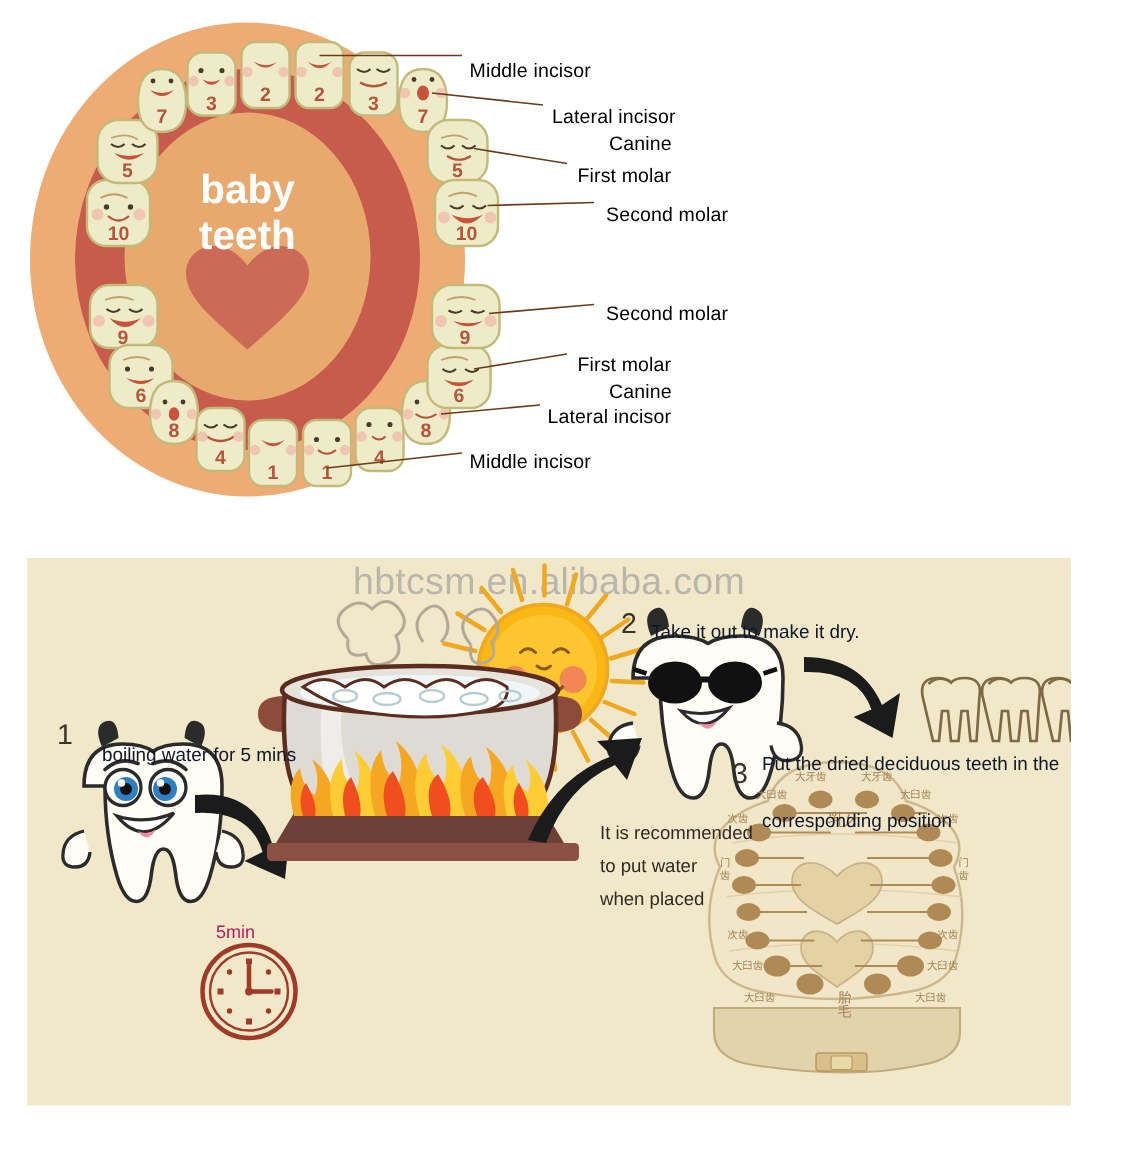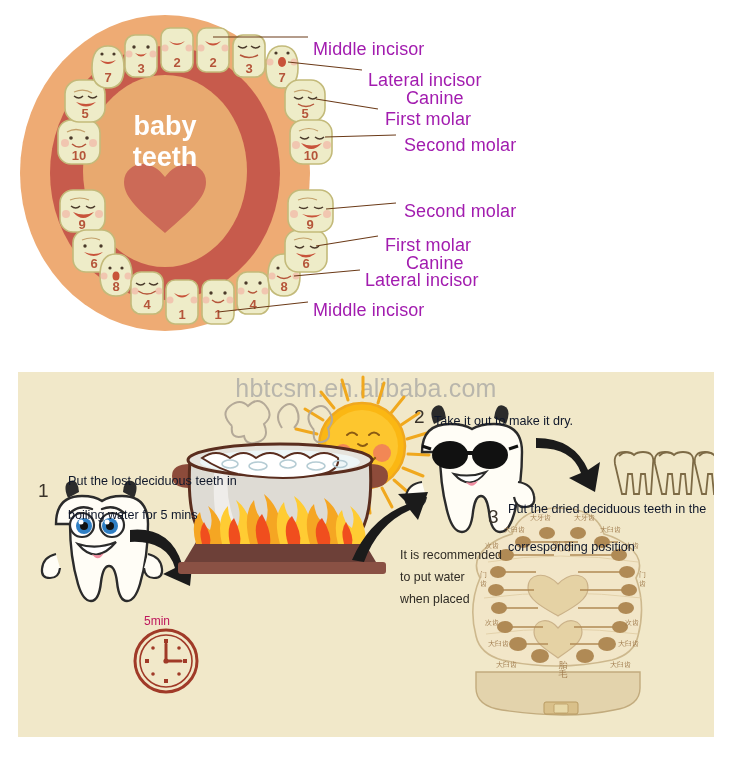--- a/index.html
+++ b/index.html
@@ -21,22 +21,22 @@
     position: absolute;
     left: 0; top: 0;
     width: 750px; height: 345px;
     background: #ffffff;
   }
   #teeth-chart-svg { position: absolute; left: 20px; top: 8px; }
 
   .callout-label {
     position: absolute;
     font-family: "Liberation Sans", sans-serif;
-    font-size: 18px;
-    color: #a21caf;
+    font-size: 13px;
+    color: #000000;
     white-space: nowrap;
     letter-spacing: 0.1px;
   }
 
   
   #bottom-panel {
     position: absolute;
     left: 18px; top: 372px;
     width: 696px; height: 365px;
     background: #f1e8c9;
@@ -574,22 +574,21 @@
           <text x="600" y="274">大臼齿</text>
           <text x="592" y="295">大臼齿</text>
         </g>
 
         <rect x="526" y="330" width="34" height="12" rx="2" fill="#d9c08a" stroke="#b99b62" stroke-width="1"></rect>
         <rect x="536" y="332" width="14" height="9" rx="1.5" fill="#e8d9a8" stroke="#b99b62" stroke-width="0.8"></rect>
       </g>
     </svg>
 
     <div class="step-num" style="left:20px; top:108px;">1</div>
-    <div class="step-text" style="left:50px; top:98px;">Put the lost deciduous teeth in</div>
-    <div class="step-text" style="left:50px; top:132px;">boiling water for 5 mins</div>
+    <div class="step-text" style="left:50px; top:120px;">boiling water for 5 mins</div>
 
     <div class="step-num" style="left:396px; top:34px;">2</div>
     <div class="step-text" style="left:416px; top:38px;">Take it out to make it dry.</div>
 
     <div class="step-num" style="left:470px; top:134px;">3</div>
     <div class="step-text" style="left:490px; top:126px;">Put the dried deciduous teeth in the</div>
     <div class="step-text" style="left:490px; top:164px;">corresponding position</div>
 
     <div class="note-text" style="left:382px; top:172px;">It is recommended</div>
     <div class="note-text" style="left:382px; top:194px;">to put water</div>

